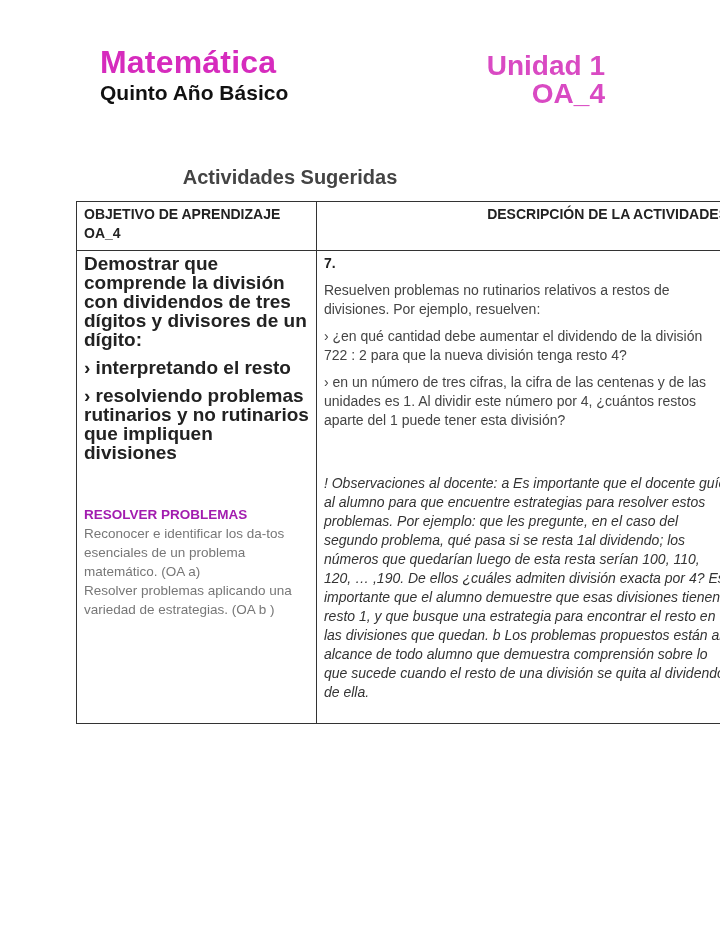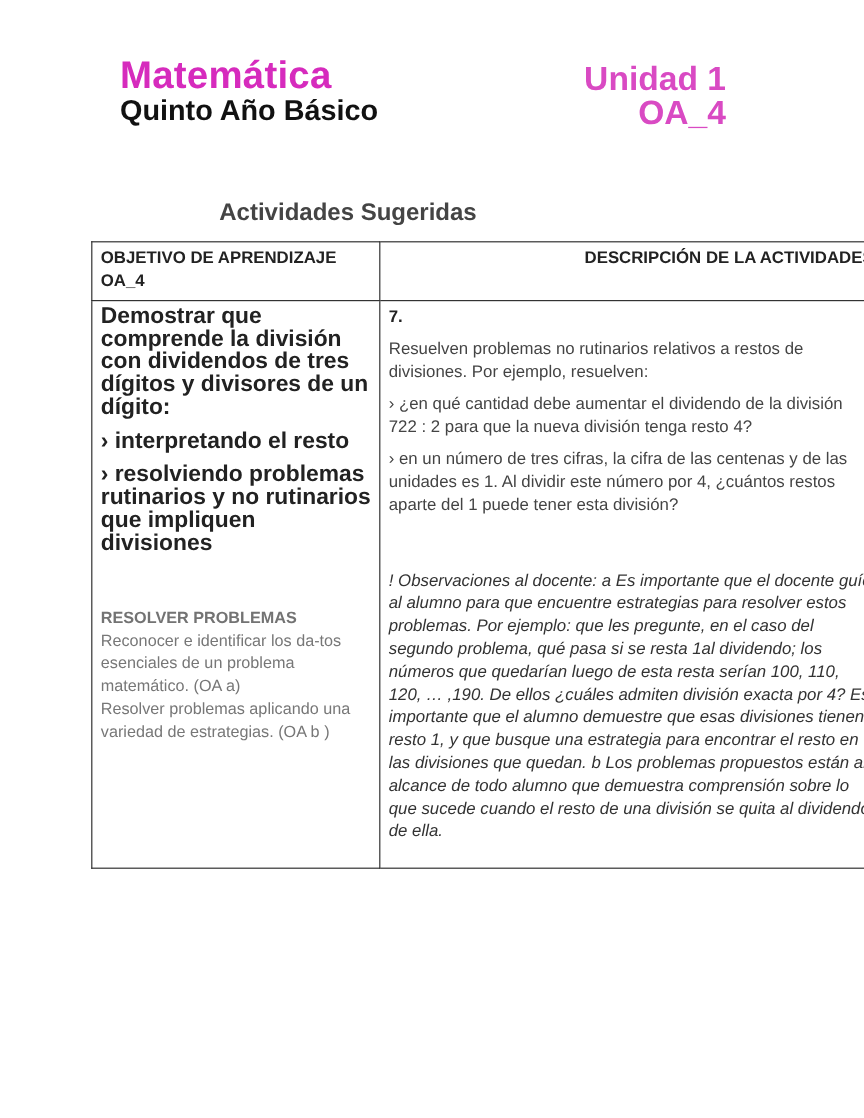--- a/index.html
+++ b/index.html
@@ -5,21 +5,21 @@
     html, body { margin: 0; padding: 0; background: #ffffff; }
     body {
       width: 720px; height: 932px; position: relative; overflow: hidden;
       font-family: "Liberation Sans", sans-serif; color: #222;
     }
     .header-left { position: absolute; left: 100px; top: 42px; }
     .subject {
       font-size: 32px; font-weight: bold; color: #d62bbd; line-height: 40px;
       letter-spacing: 0.2px;
     }
-    .grade { font-size: 24px; font-weight: bold; color: #111; line-height: 26px; margin-top: -2px; }
+    .grade { font-size: 21px; font-weight: bold; color: #111; line-height: 26px; margin-top: -2px; }
     .header-right { position: absolute; right: 115px; top: 52px; text-align: right; }
     .unit, .oa { font-size: 28px; font-weight: bold; color: #d94ac3; line-height: 28px; }
     .section-title {
       position: absolute; left: 0; width: 580px; top: 166px; text-align: center;
       font-size: 20px; font-weight: bold; color: #444;
     }
     table.activities {
       position: absolute; left: 76px; top: 201px; width: 660px;
       border-collapse: collapse; table-layout: fixed;
     }
@@ -29,21 +29,21 @@
     }
     .col1 { width: 201px; }
     .col2 { width: 351px; }
     .hdr { font-weight: bold; color: #222; height: 42px; }
     .hdr.center { text-align: right; }
     .obj-main { font-weight: bold; color: #222; font-size: 19px; }
     .obj-p { margin: 0 0 9px 0; }
     .skill {
       margin-top: 43px; font-size: 13.5px; line-height: 19px; color: #777;
     }
-    .skill-title { font-weight: bold; color: #737373; }
+    .skill-title { font-weight: bold; color: #a21caf; }
     .num { font-weight: bold; color: #222; margin-bottom: 8px; }
     .desc { color: #444; margin: 0 0 8px 0; }
     .obs { font-style: italic; color: #333; margin: 44px 0 18px 0; }
   </style>
 </head>
 <body>
 
 <div class="header-left">
   <div class="subject">Matemática</div>
   <div class="grade">Quinto Año Básico</div>

